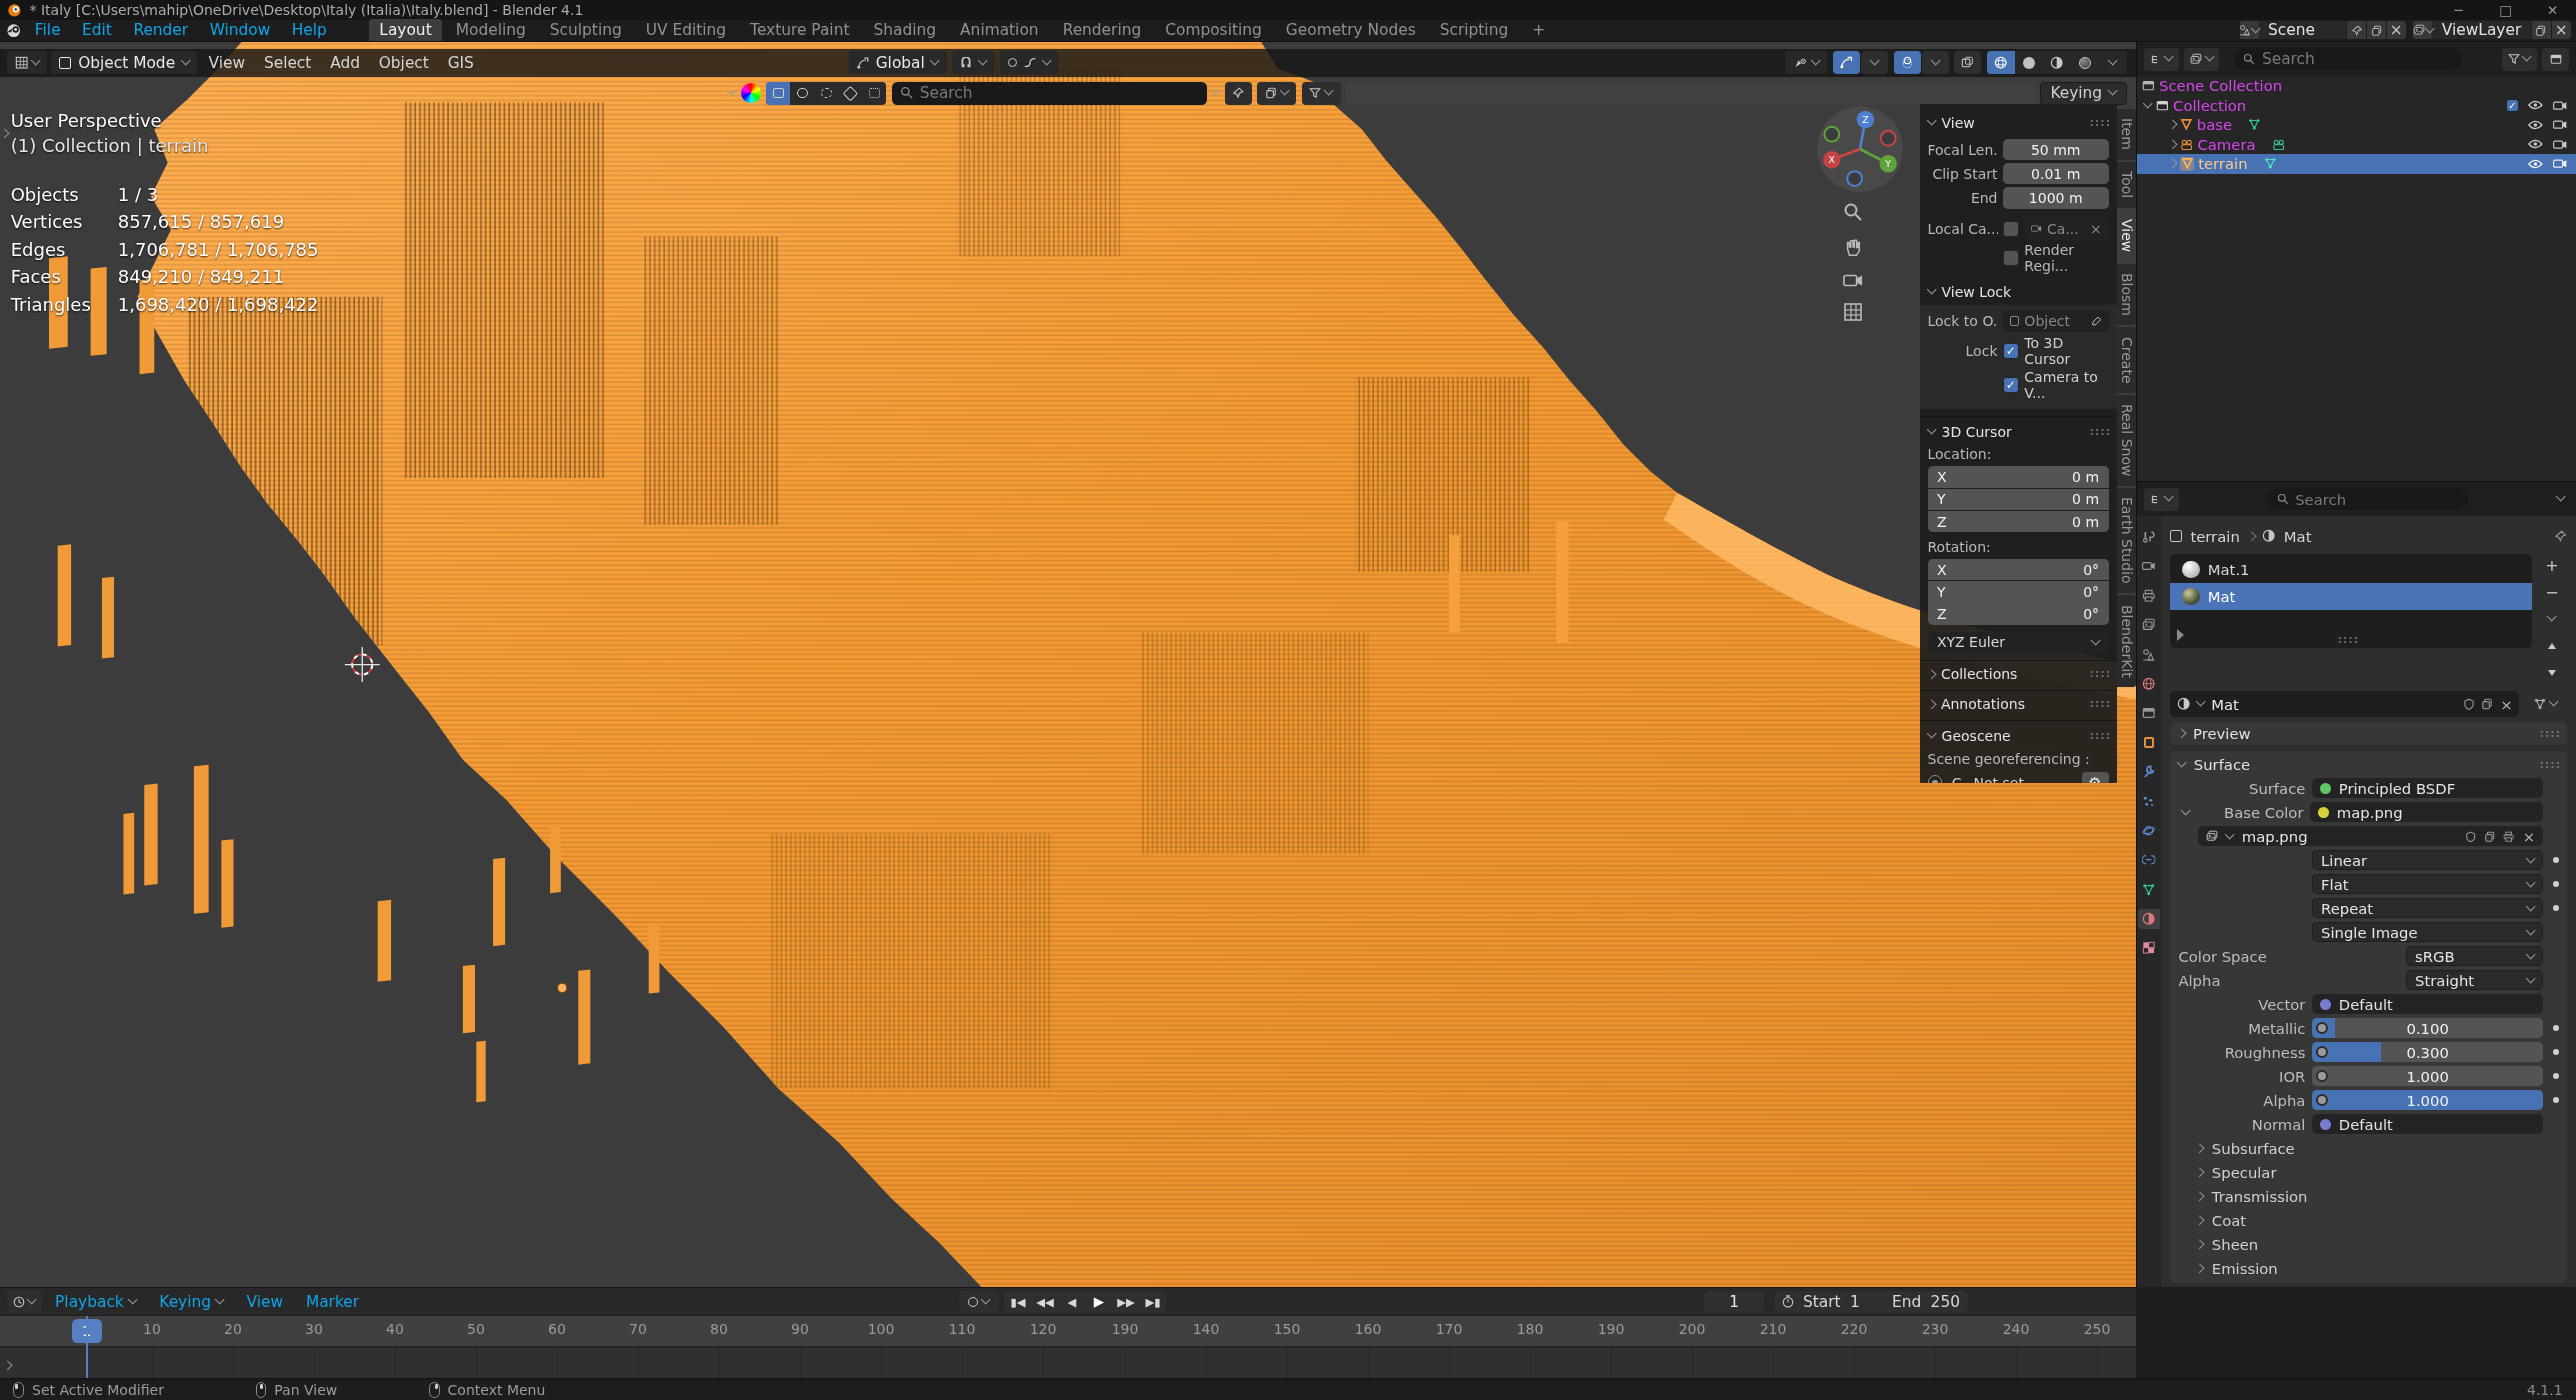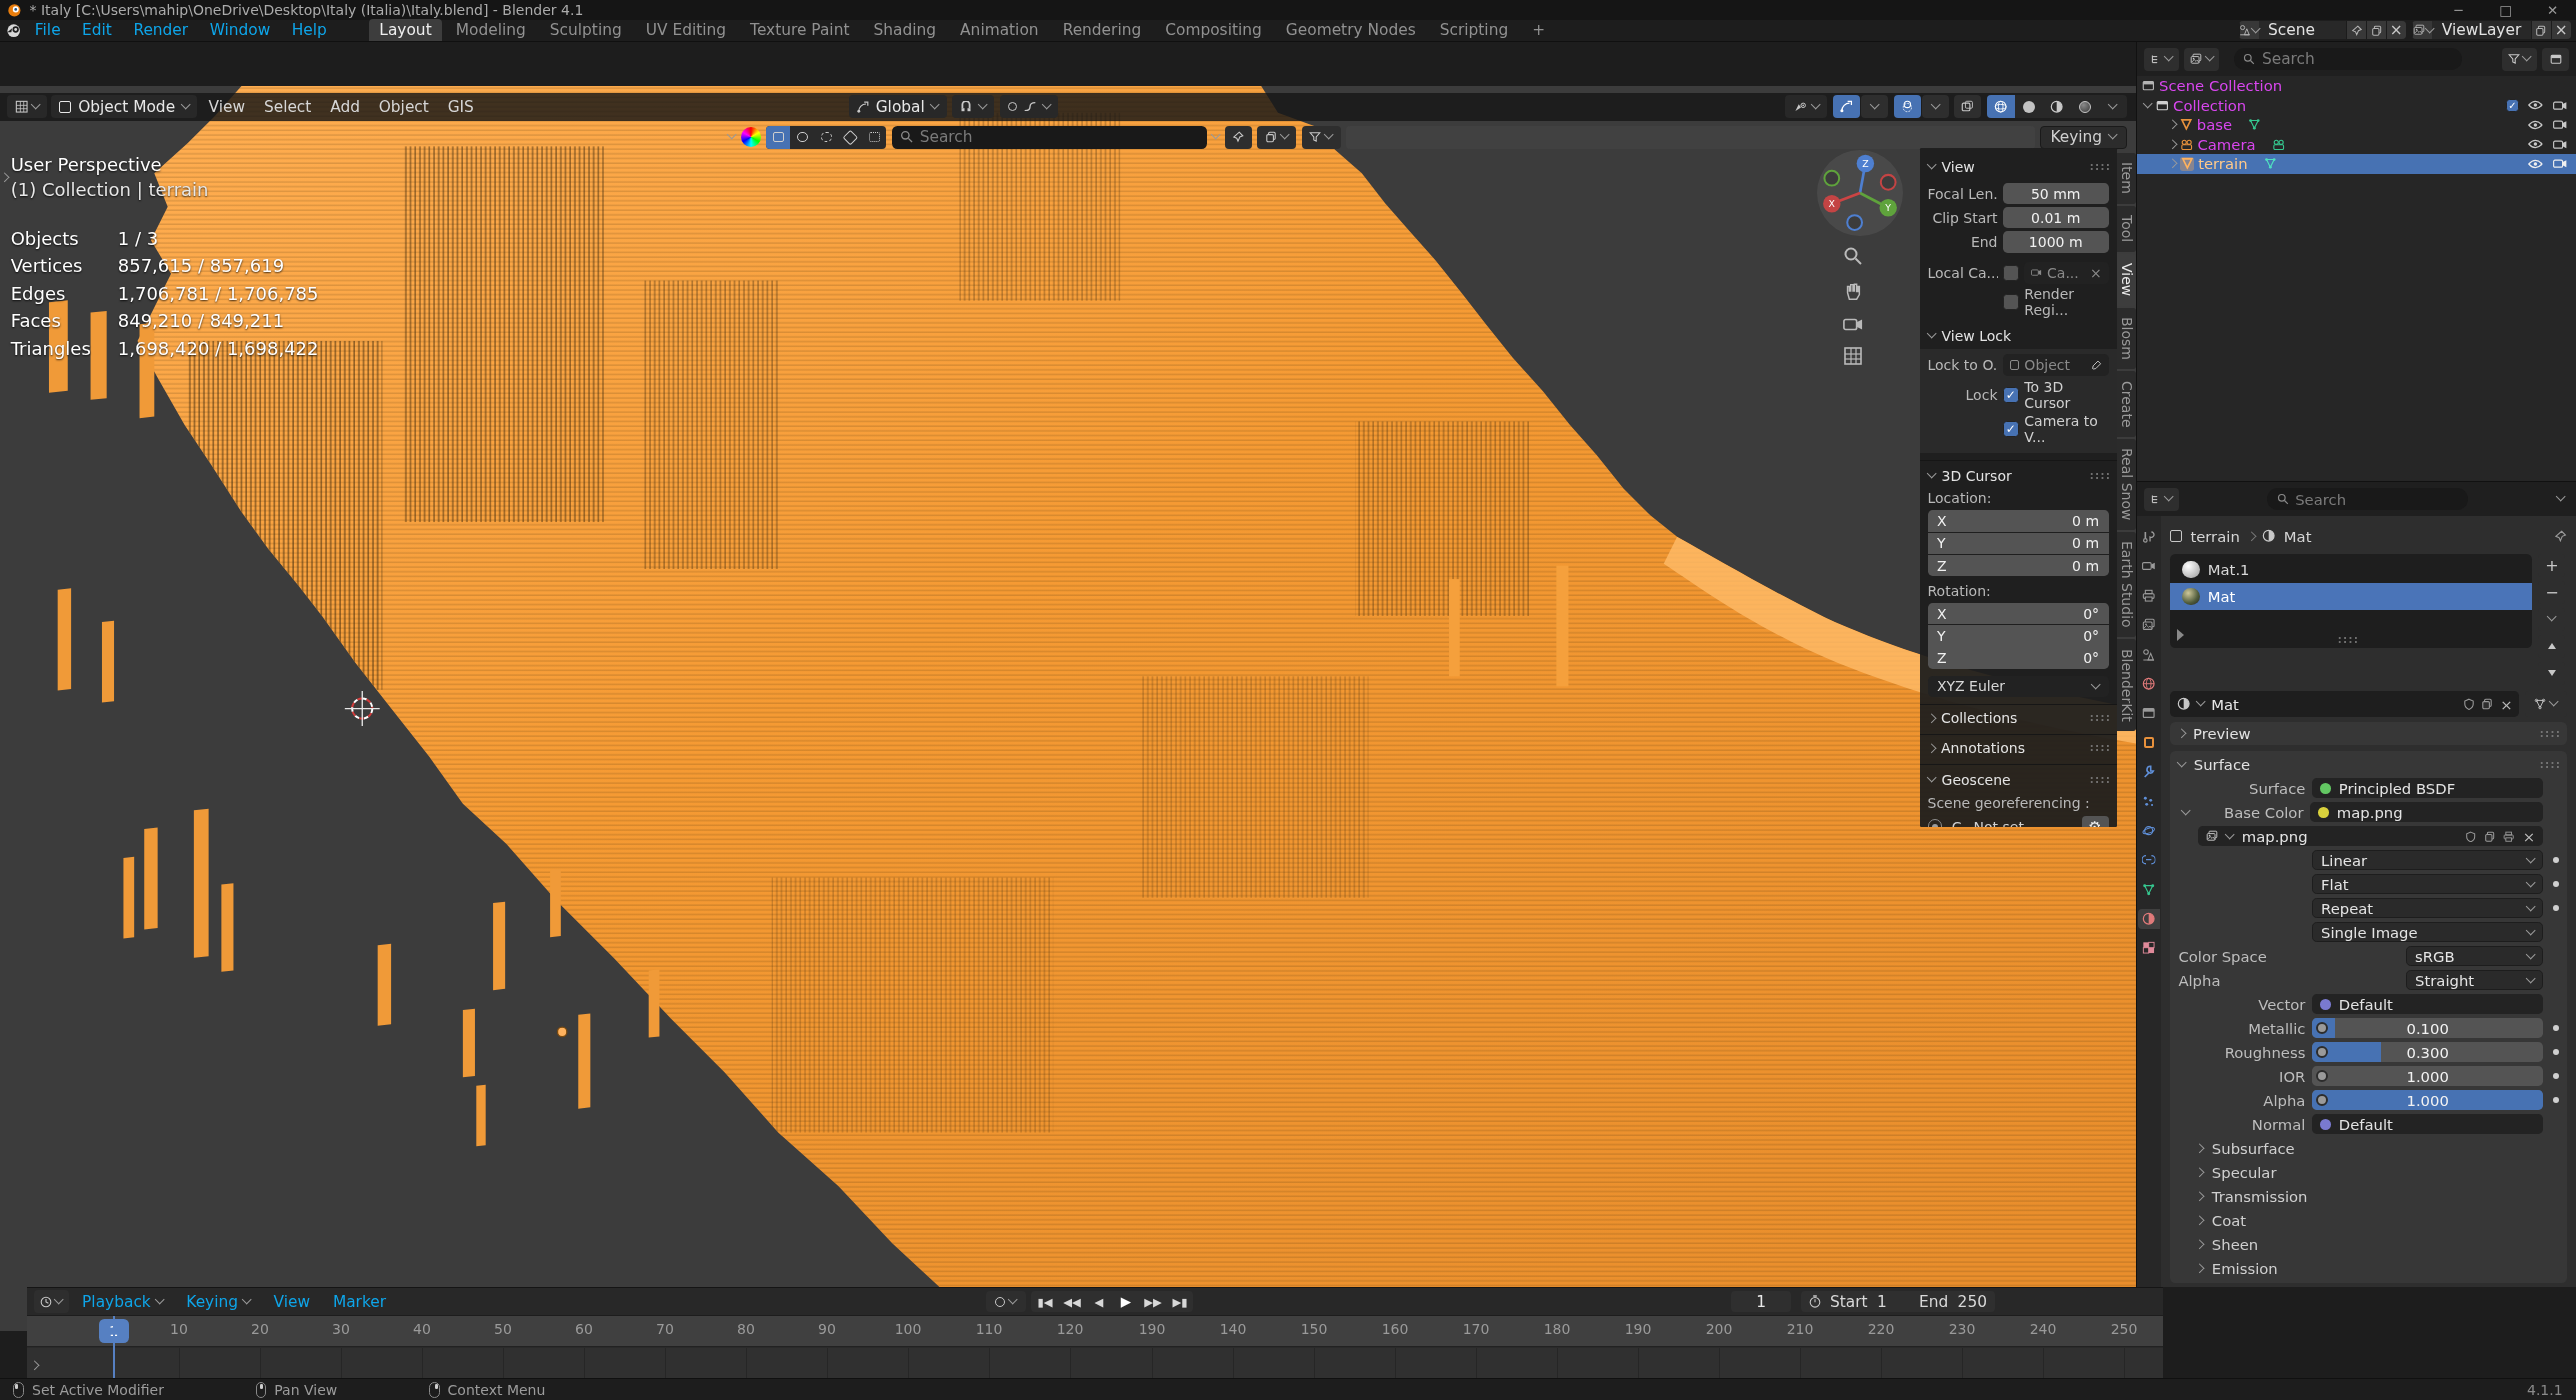--- a/index.html
+++ b/index.html
@@ -35,21 +35,21 @@
   .menu-item { padding:1.3px 9.4px; color:#0ea5e9; border-radius:3.4px; white-space:nowrap;}
   .ws-tab { padding:2px 10.7px; color:#919191; border-radius:4px 4px 0 0; white-space:nowrap; }
   .ws-tab.active { background:#3d3d3d; color:#eee; }
   #topbar-right { margin-left:auto; display:flex; gap:6.7px; align-items:center; }
   .id-block { display:flex; align-items:center; background:#282828; border-radius:4px; height:18px; overflow:hidden; }
   .id-block .name { padding:0 9.4px; color:#e2e2e2; min-width:87px; }
   .id-block .mini { width:20px; height:100%; display:flex;align-items:center;justify-content:center; background:#383838; border-left:0.7px solid #1c1c1c;}
 
   
   #main { position:absolute; top:42px; left:0; right:0; bottom:113px; }
-  #viewport { position:absolute; left:0; top:0; width:2136px; height:100%; background:#3c3c3c; overflow:hidden;margin-top:44px; }
+  #viewport { position:absolute; left:0; top:0; width:2136px; height:100%; background:#3c3c3c; overflow:hidden; }
   #terrain-svg { position:absolute; inset:0; }
 
   #vp-h1 { position:absolute; top:6.7px; left:0; right:0; height:28px; background:rgba(22,22,22,.82); display:flex; align-items:center; padding:0 6.7px; gap:4px; }
   .vph-btn { background:#282828; border-radius:4px; height:23px; display:flex; align-items:center; gap:6.7px; padding:0 8px; color:#e8e8e8;}
   .vp-menu { color:#d6d6d6; padding:0 7.4px; }
   #vp-center { position:absolute; left:849px; display:flex; gap:5.4px; align-items:center; }
   #vp-right { position:absolute; right:9.4px; display:flex; gap:5.4px; align-items:center; }
   .tool-toggle { width:27px; height:23px; }
   .tool-toggle.on { background:#4772b3; }
   .shade-group { display:flex; background:#282828; border-radius:4px; overflow:hidden; height:23px; align-items:center;}
@@ -133,21 +133,21 @@
   .drop { flex:1; background:#2a2a2a; border:0.7px solid #1d1d1d; border-radius:4.7px; height:20px; display:flex; align-items:center; padding:0 8px; color:#e4e4e4;}
   .drop .cv { margin-left:auto; }
   .slider { flex:1; background:#545454; border-radius:4.7px; height:20px; position:relative; overflow:hidden; display:flex; align-items:center;}
   .slider .fill { position:absolute; left:0; top:0; bottom:0; background:#4772b3; }
   .slider .sock { width:12px;height:12px;border-radius:50%;background:#9a9a9a;border:2px solid #2c2c2c; margin-left:4px; z-index:1;}
   .slider .val { position:absolute; left:0; right:0; text-align:center; color:#f2f2f2; z-index:1;}
   .adot { width:6px; height:6px; border-radius:50%; background:#cfcfcf; flex:none; margin-left:2.7px;}
   .sub-row { display:flex; align-items:center; gap:9.4px; height:24px; padding-left:17.4px; color:#d0d0d0;}
 
   
-  #timeline { position:absolute; left:0; bottom:22px; width:2136px; height:91px; background:#2a2a2a; border-top:0.7px solid #151515;margin-left:27px;}
+  #timeline { position:absolute; left:0; bottom:22px; width:2136px; height:91px; background:#2a2a2a; border-top:0.7px solid #151515;}
   #tl-header { height:28px; display:flex; align-items:center; gap:4px; padding:0 6.7px; background:#282828; border-bottom:0.7px solid #1d1d1d; position:relative;}
   #tl-transport { position:absolute; left:959px; display:flex; gap:5.4px; align-items:center;}
   .tp-group { display:flex; background:#2f2f2f; border-radius:4px; overflow:hidden;}
   .tp-group div { width:27px; height:21.5px; display:flex; align-items:center; justify-content:center; color:#d8d8d8; font-size:11.4px; gap:0.7px;}
   #tl-right { position:absolute; right:168px; display:flex; gap:9.4px; align-items:center;}
   #frame-field { width:60px; height:21.5px; background:#2f2f2f; border-radius:4px; color:#e8e8e8; display:flex; align-items:center; justify-content:center;}
   #range-group { display:flex; align-items:center; background:#2f2f2f; border-radius:4px; height:21.5px; padding:0 8px; gap:9.4px; color:#d8d8d8;}
   #tl-ruler { height:31px; position:relative; background:#404040; border-bottom:0.7px solid #222;}
   .tick { position:absolute; top:5.4px; color:#9a9a9a; font-size:14px; transform:translateX(-50%);}
   #tl-track { position:absolute; left:0; right:0; top:60px; bottom:0; background:#303030;}

